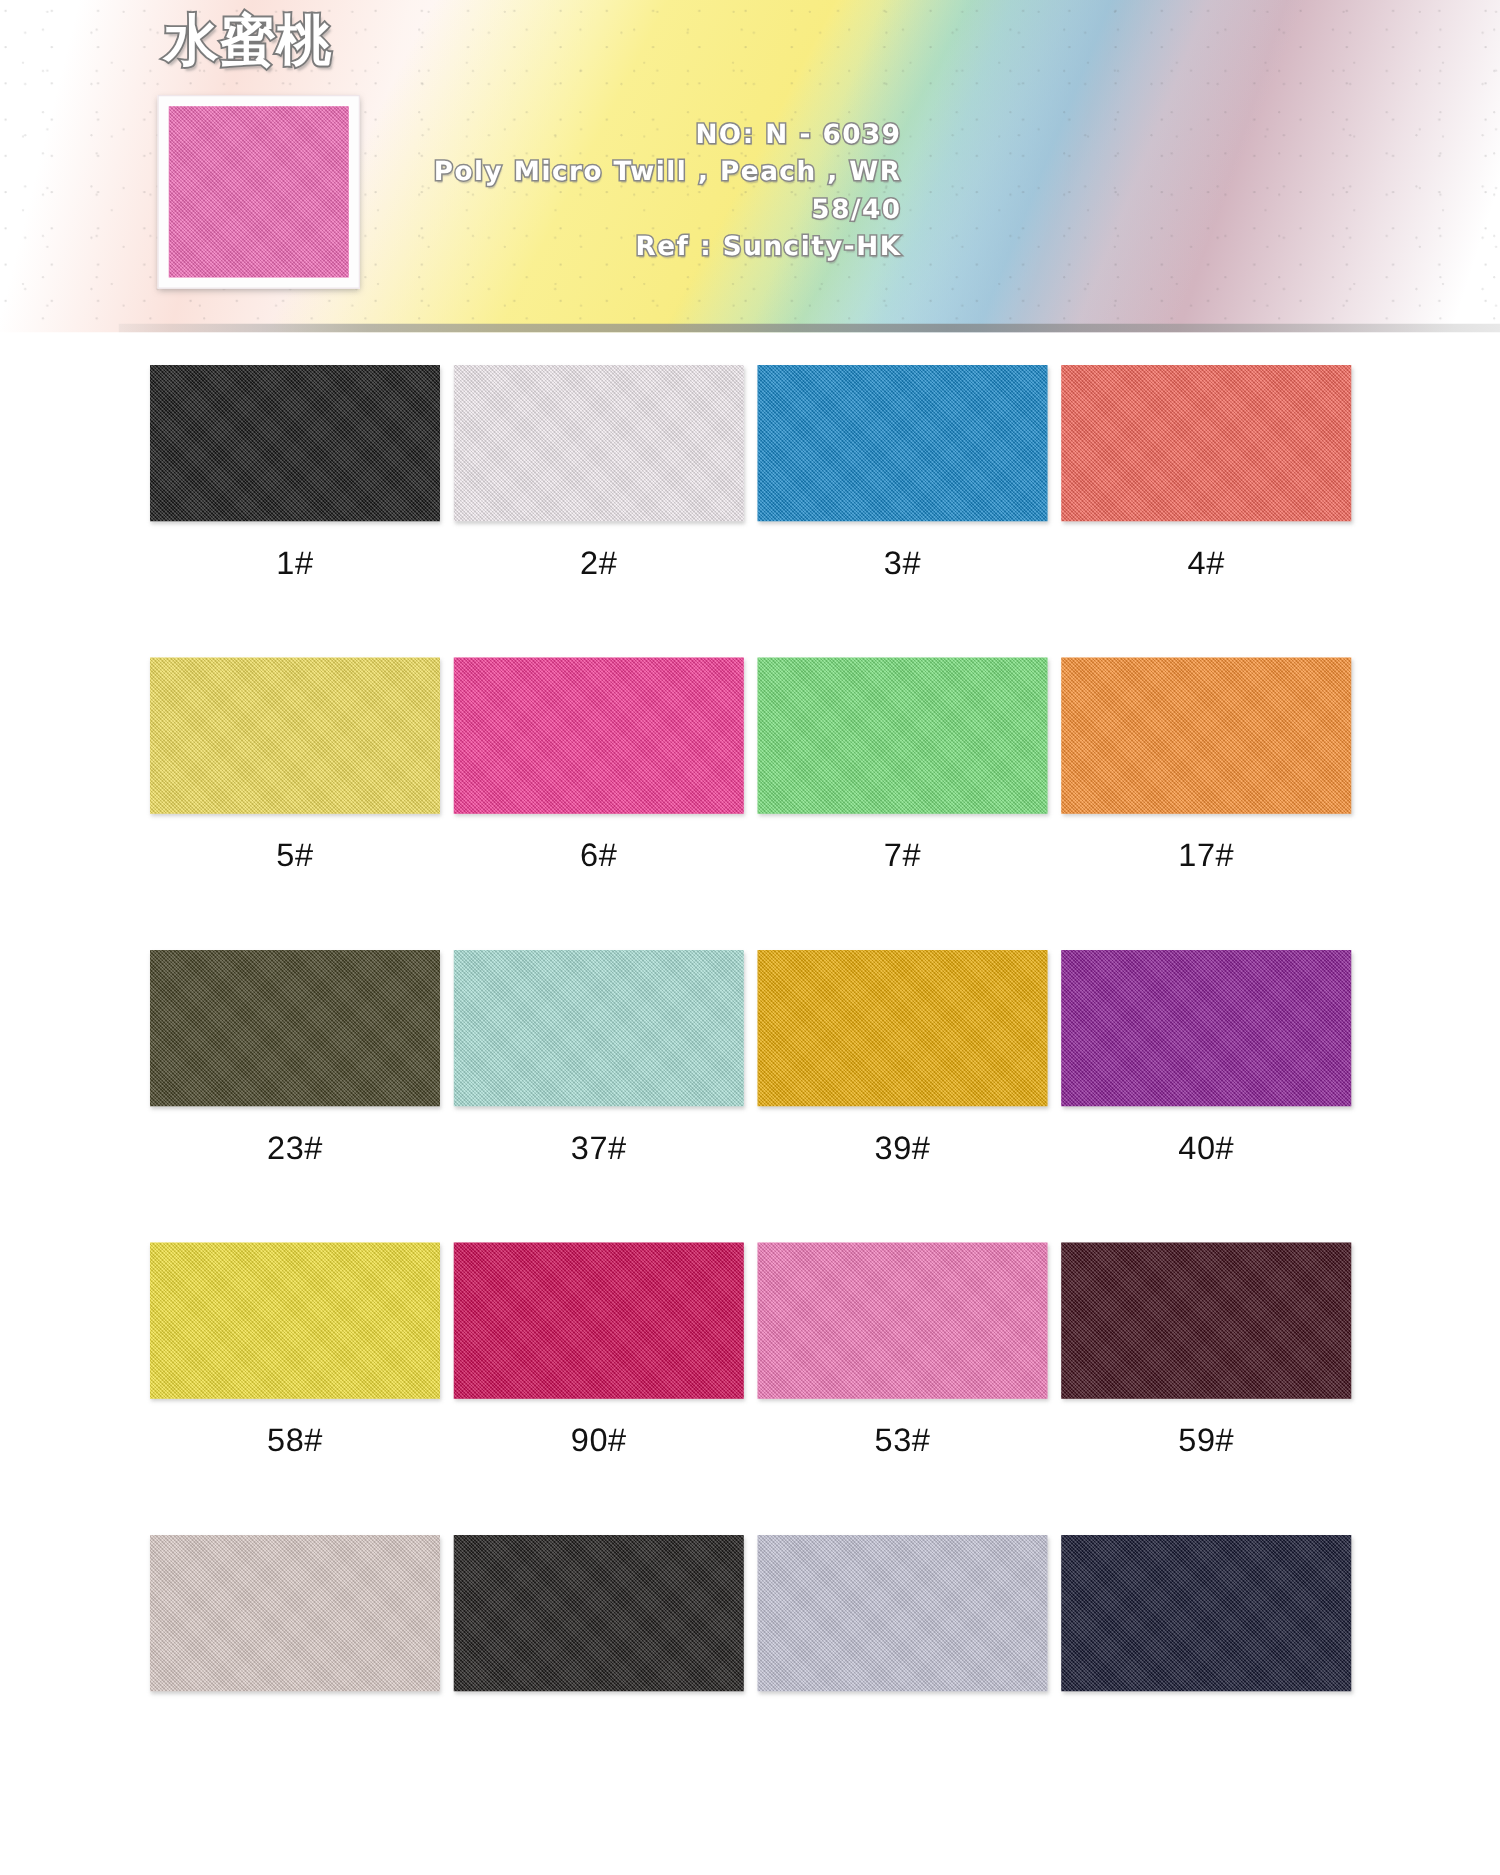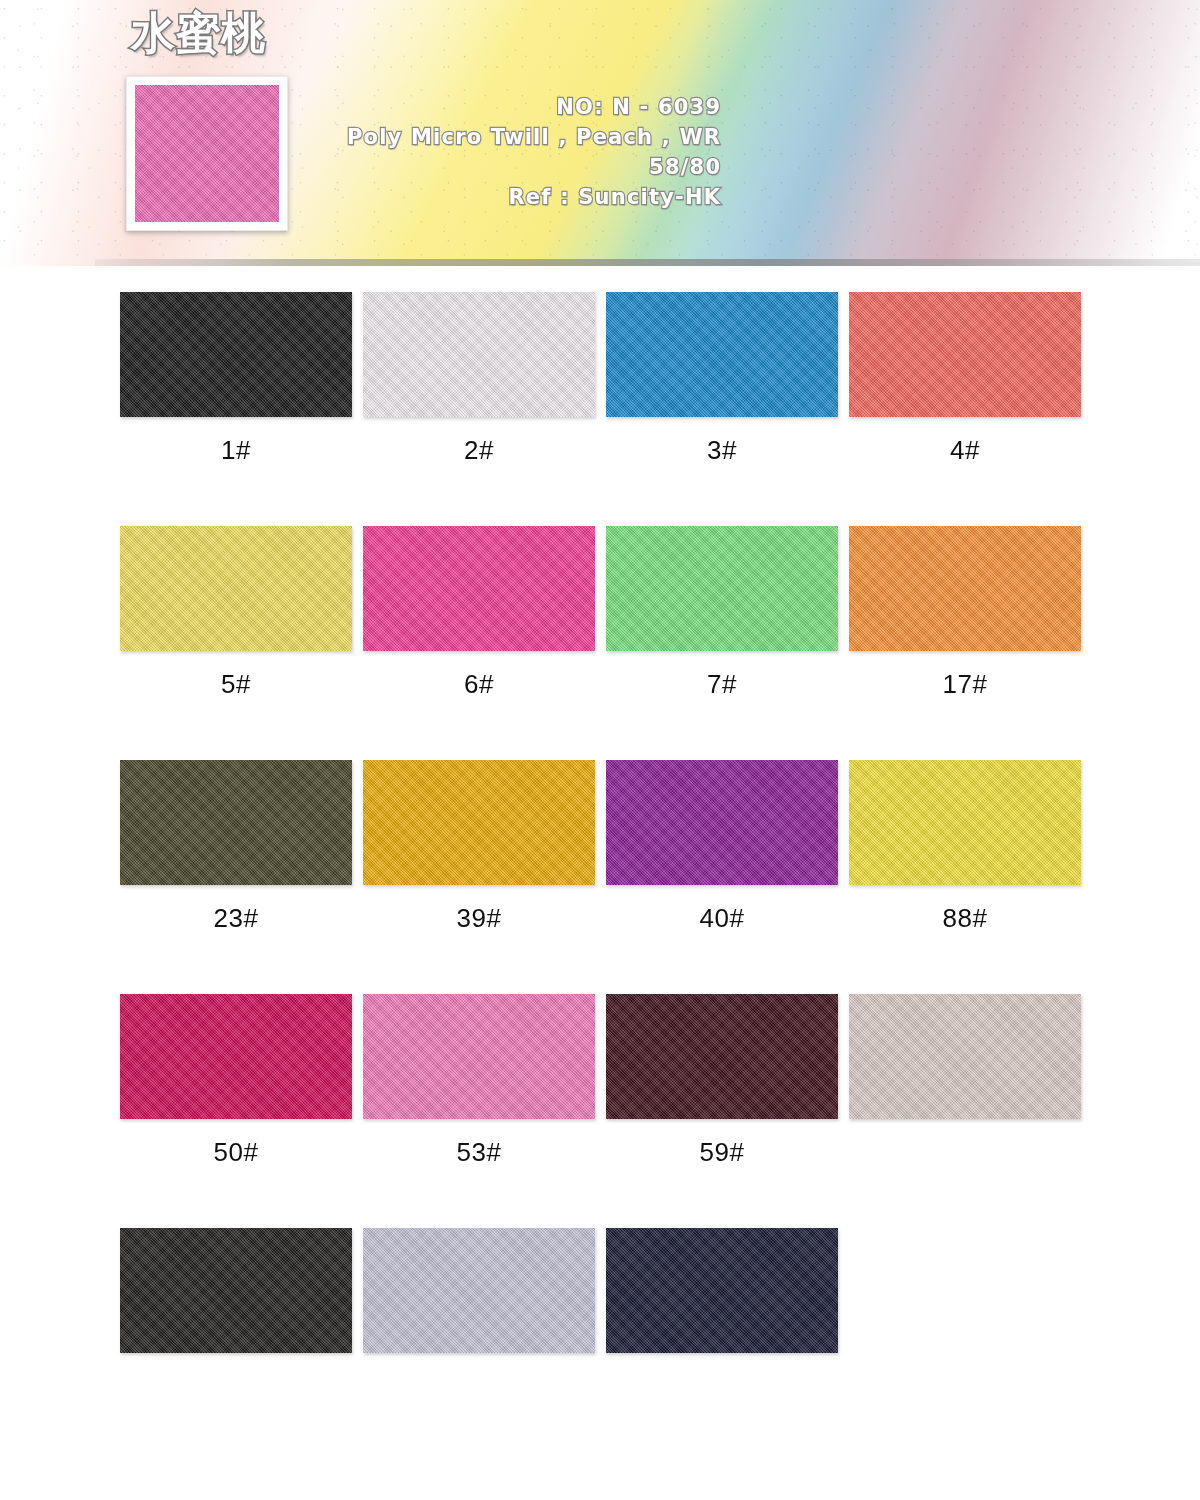--- a/index.html
+++ b/index.html
@@ -216,21 +216,21 @@
 
     <div class="feature-card">
       <div class="feature-swatch" id="feature-swatch" style="background: rgb(239, 108, 183);">
         <div class="weave"></div>
       </div>
     </div>
 
     <div class="spec-block">
       <span class="spec-line">NO: N - 6039</span>
       <span class="spec-line">Poly Micro Twill , Peach , WR</span>
-      <span class="spec-line">58/80</span>
+      <span class="spec-line">58/40</span>
       <span class="spec-line">Ref : Suncity-HK</span>
     </div>
   </div>
 </div>
 
 <div class="grid" id="swatch-grid">
     <div class="cell">
       <div class="swatch" style="background: rgb(27, 27, 27);">
         <div class="weave"></div>
       </div>
@@ -278,42 +278,48 @@
       </div>
       <div class="swatch-label">17#</div>
     </div>
     <div class="cell">
       <div class="swatch" style="background: rgb(71, 68, 40);">
         <div class="weave"></div>
       </div>
       <div class="swatch-label">23#</div>
     </div>
     <div class="cell">
+      <div class="swatch" style="background: rgb(168, 221, 212);">
+        <div class="weave"></div>
+      </div>
+      <div class="swatch-label">37#</div>
+    </div>
+    <div class="cell">
       <div class="swatch" style="background: rgb(232, 172, 10);">
         <div class="weave"></div>
       </div>
       <div class="swatch-label">39#</div>
     </div>
     <div class="cell">
       <div class="swatch" style="background: rgb(138, 33, 149);">
         <div class="weave"></div>
       </div>
       <div class="swatch-label">40#</div>
     </div>
     <div class="cell">
       <div class="swatch" style="background: rgb(239, 223, 60);">
         <div class="weave"></div>
       </div>
-      <div class="swatch-label">88#</div>
+      <div class="swatch-label">58#</div>
     </div>
     <div class="cell">
       <div class="swatch" style="background: rgb(204, 13, 86);">
         <div class="weave"></div>
       </div>
-      <div class="swatch-label">50#</div>
+      <div class="swatch-label">90#</div>
     </div>
     <div class="cell">
       <div class="swatch" style="background: rgb(239, 124, 185);">
         <div class="weave"></div>
       </div>
       <div class="swatch-label">53#</div>
     </div>
     <div class="cell">
       <div class="swatch" style="background: rgb(64, 16, 28);">
         <div class="weave"></div>

